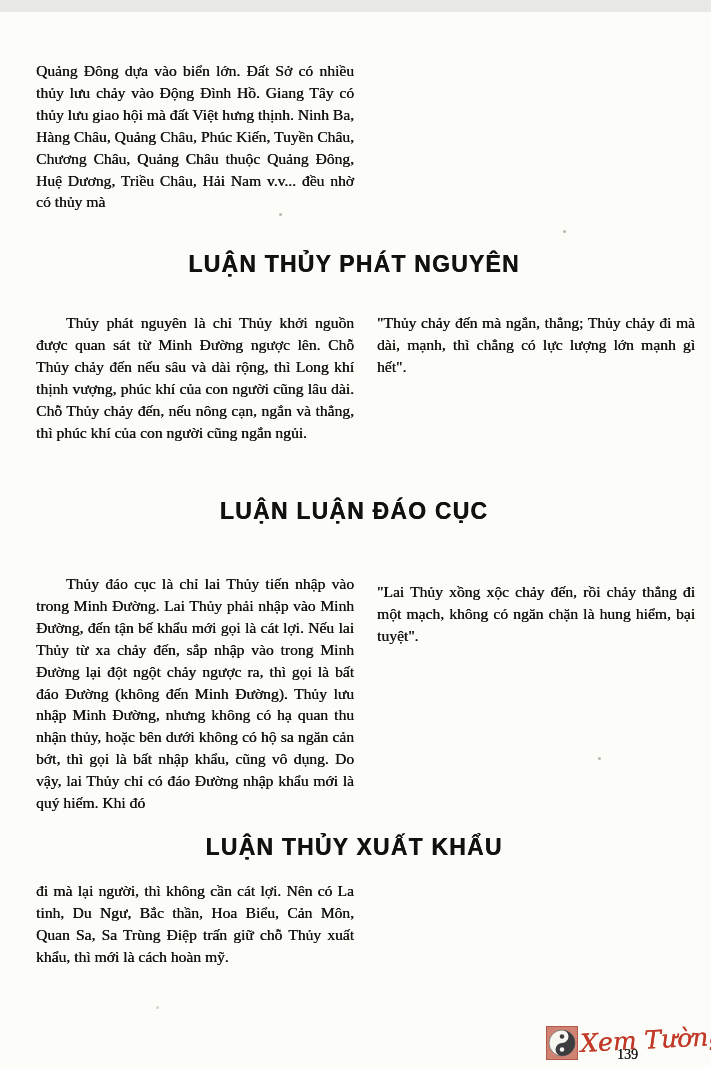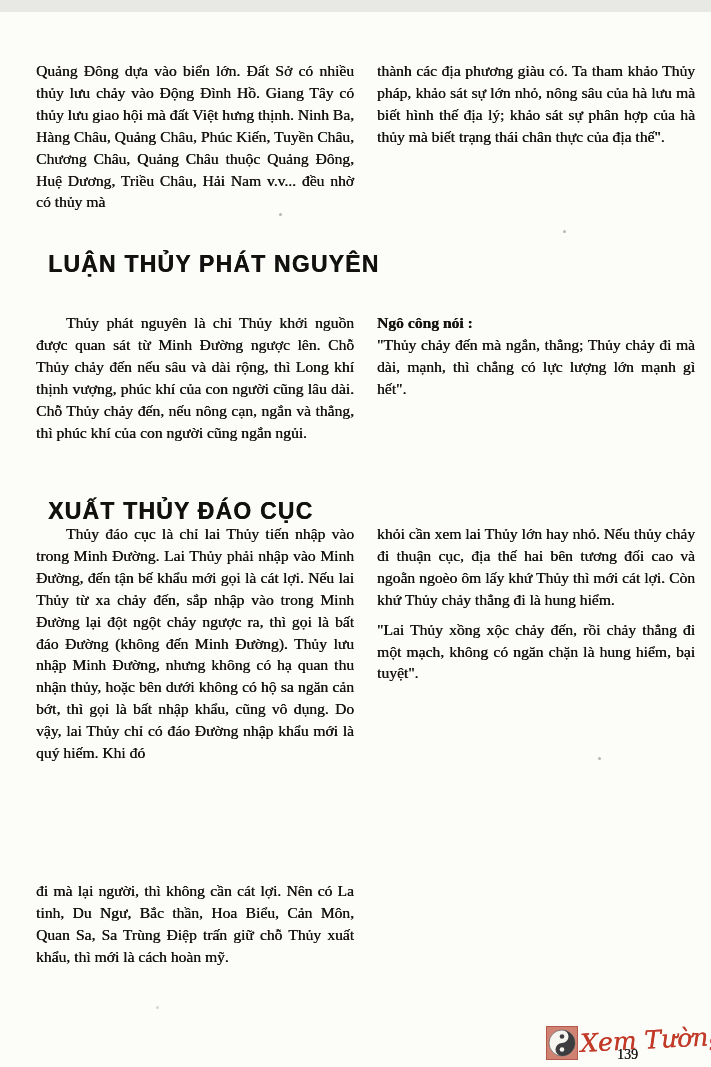--- a/index.html
+++ b/index.html
@@ -34,22 +34,23 @@
     text-align:left;
   }
   .quote{
     margin:0 0 0 16px;
     text-align:justify;
   }
   .quote.spaced{margin-top:8px;}
   .para-gap{margin-bottom:10px;}
   .heading{
     position:absolute;
-    left:48px;
+    left:24px;
     width:660px;
+    text-align:center;
     font-family:"Liberation Sans", sans-serif;
     font-weight:bold;
     font-size:23px;
     letter-spacing:1.2px;
     color:#121110;
     text-shadow:0.4px 0 0 currentColor;
     white-space:nowrap;
   }
   .logo{
     position:absolute;
@@ -82,47 +83,43 @@
 </style>
 </head>
 <body>
 
 <div class="page">
 
   <div class="row" style="top:48px">
     <div class="col">
       <p>Quảng Đông dựa vào biển lớn. Đất Sở có nhiều thủy lưu chảy vào Động Đình Hồ. Giang Tây có thủy lưu giao hội mà đất Việt hưng thịnh. Ninh Ba, Hàng Châu, Quảng Châu, Phúc Kiến, Tuyền Châu, Chương Châu, Quảng Châu thuộc Quảng Đông, Huệ Dương, Triều Châu, Hải Nam v.v... đều nhờ có thủy mà</p>
     </div>
-    <div class="col">
-      <p>thành các địa phương giàu có. Ta tham khảo Thủy pháp, khảo sát sự lớn nhỏ, nông sâu của hà lưu mà biết hình thế địa lý; khảo sát sự phân hợp của hà thủy mà biết trạng thái chân thực của địa thế".</p>
-    </div>
   </div>
 
   <div class="heading" style="top:239px">LUẬN THỦY PHÁT NGUYÊN</div>
   <div class="row" style="top:300px">
     <div class="col">
       <p class="indent">Thủy phát nguyên là chỉ Thủy khởi nguồn được quan sát từ Minh Đường ngược lên. Chỗ Thủy chảy đến nếu sâu và dài rộng, thì Long khí thịnh vượng, phúc khí của con người cũng lâu dài. Chỗ Thủy chảy đến, nếu nông cạn, ngắn và thẳng, thì phúc khí của con người cũng ngắn ngủi.</p>
     </div>
     <div class="col">
-      <p class="quote-label">Ngô công nói :</p>
       <p class="quote">"Thủy chảy đến mà ngắn, thẳng; Thủy chảy đi mà dài, mạnh, thì chẳng có lực lượng lớn mạnh gì hết".</p>
     </div>
   </div>
 
-  <div class="heading" style="top:486px">XUẤT THỦY ĐÁO CỤC</div>
-  <div class="row" style="top:511px">
+  <div class="heading" style="top:486px">LUẬN LUẬN ĐÁO CỤC</div>
+  <div class="row" style="top:561px">
     <div class="col">
       <p class="indent">Thủy đáo cục là chỉ lai Thủy tiến nhập vào trong Minh Đường. Lai Thủy phải nhập vào Minh Đường, đến tận bế khẩu mới gọi là cát lợi. Nếu lai Thủy từ xa chảy đến, sắp nhập vào trong Minh Đường lại đột ngột chảy ngược ra, thì gọi là bất đáo Đường (không đến Minh Đường). Thủy lưu nhập Minh Đường, nhưng không có hạ quan thu nhận thủy, hoặc bên dưới không có hộ sa ngăn cản bớt, thì gọi là bất nhập khẩu, cũng vô dụng. Do vậy, lai Thủy chỉ có đáo Đường nhập khẩu mới là quý hiếm. Khi đó</p>
     </div>
     <div class="col">
-      <p class="para-gap">khỏi cần xem lai Thủy lớn hay nhỏ. Nếu thủy chảy đi thuận cục, địa thế hai bên tương đối cao và ngoằn ngoèo ôm lấy khứ Thủy thì mới cát lợi. Còn khứ Thủy chảy thẳng đi là hung hiểm.</p>
       <p class="quote spaced">"Lai Thủy xồng xộc chảy đến, rồi chảy thẳng đi một mạch, không có ngăn chặn là hung hiểm, bại tuyệt".</p>
     </div>
   </div>
 
+  <div class="heading" style="top:822px">LUẬN THỦY XUẤT KHẨU</div>
   <div class="row" style="top:868px">
     <div class="col">
       <p>đi mà lại người, thì không cần cát lợi. Nên có La tinh, Du Ngư, Bắc thần, Hoa Biểu, Cản Môn, Quan Sa, Sa Trùng Điệp trấn giữ chỗ Thủy xuất khẩu, thì mới là cách hoàn mỹ.</p>
     </div>
   </div>
 
   <div class="logo">
     <span class="logo-square">
       <svg width="32" height="34" viewBox="0 0 32 34">
         <rect x="0.5" y="0.5" width="31" height="33" fill="#d08273" stroke="#b5584a" stroke-width="1"></rect>

